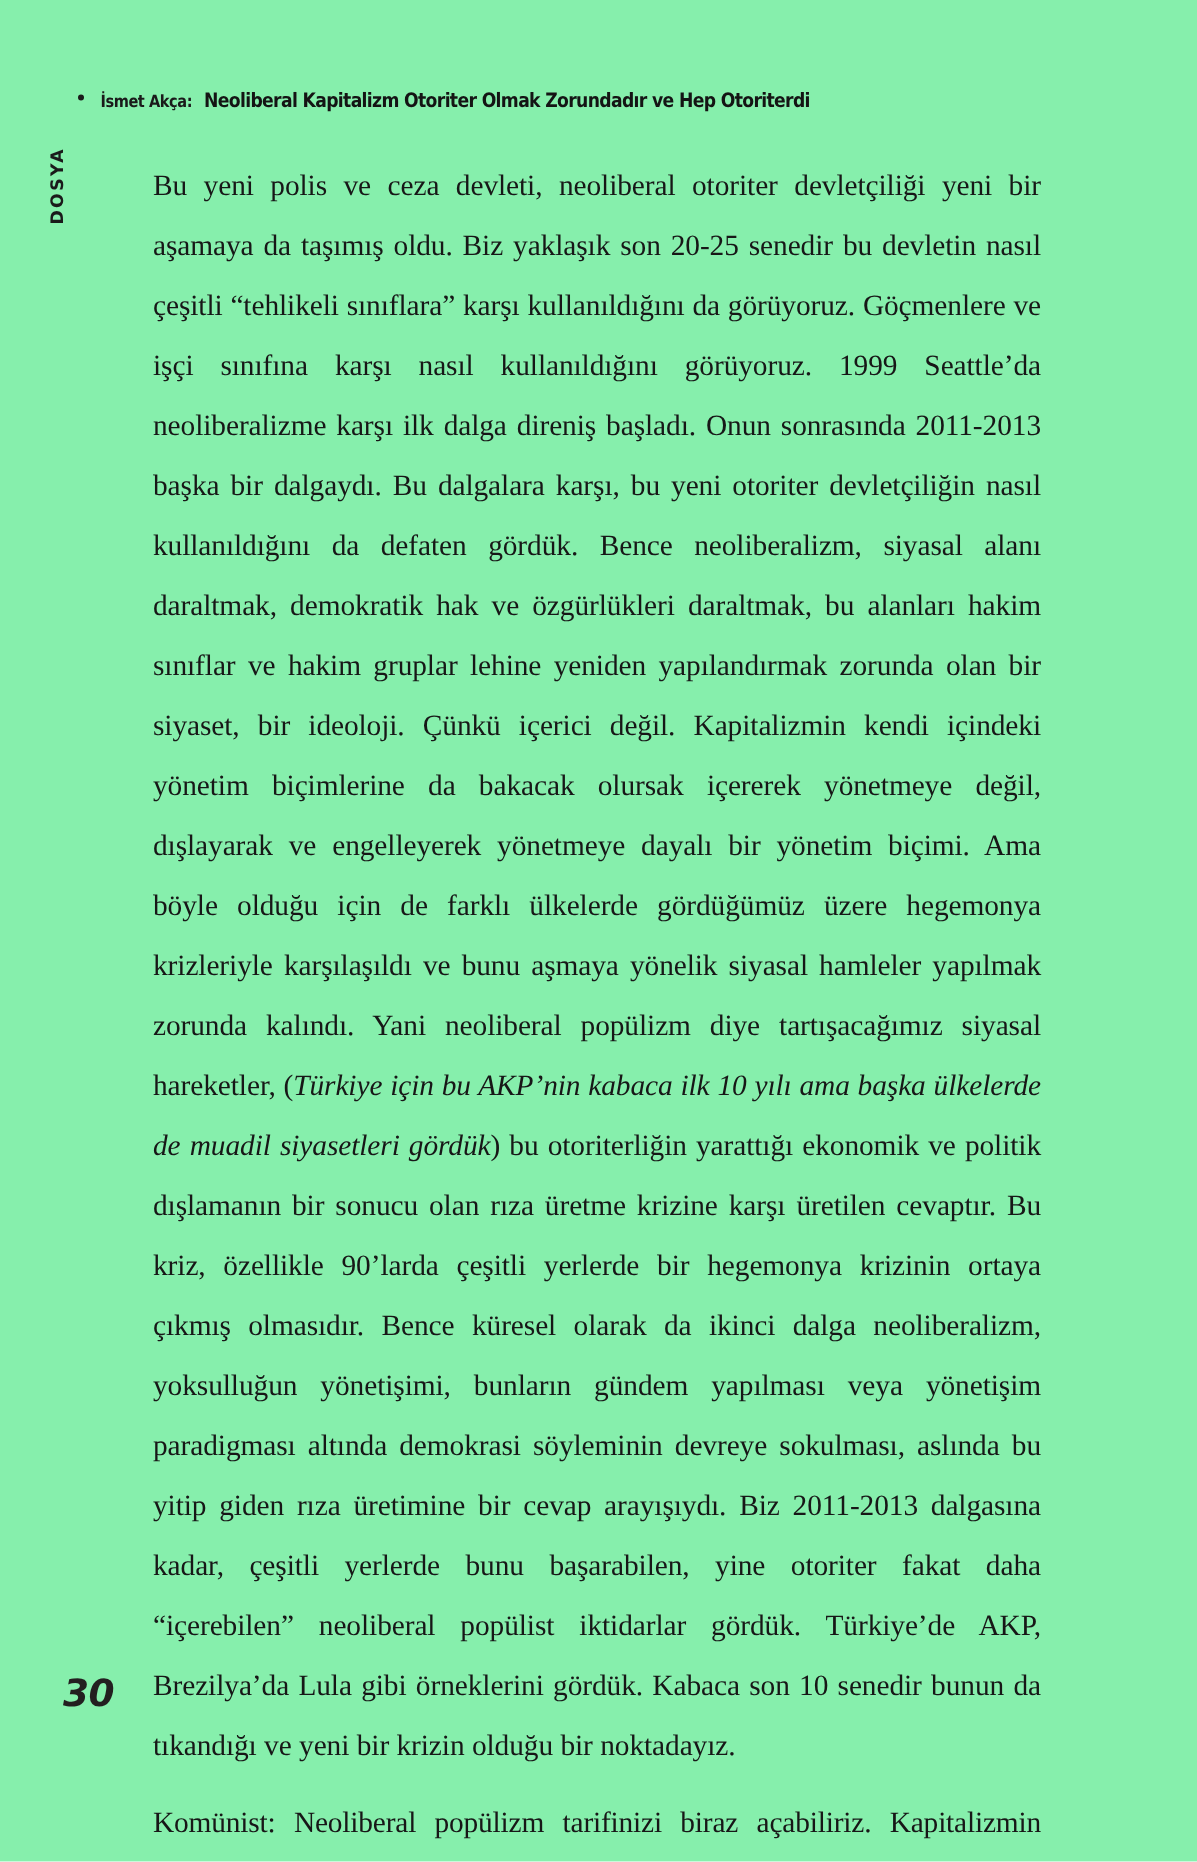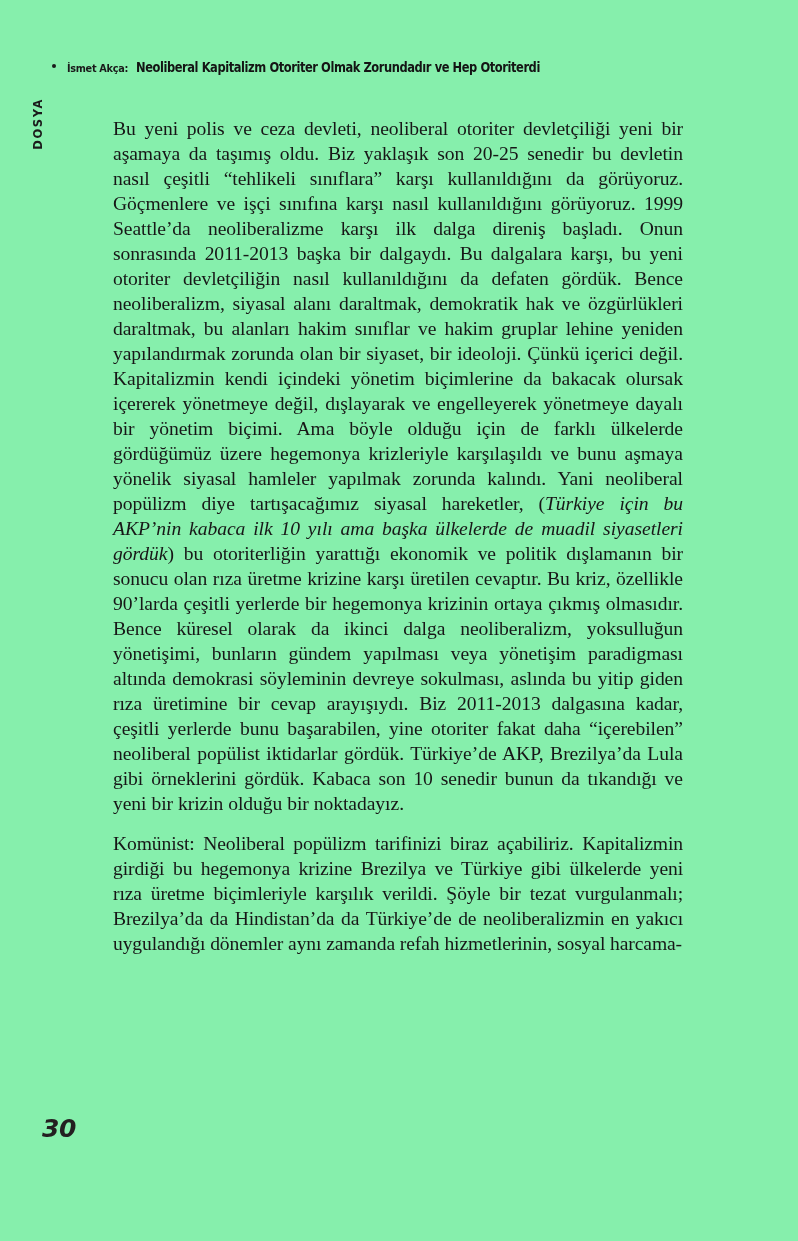--- a/index.html
+++ b/index.html
@@ -82,23 +82,23 @@
   }
 
   
   .text-column {
     position: absolute;
     left: 98px;
     top: 101px;
     width: 600px;
   }
   .body-par {
-    margin: 15px;
+    margin: 4px;
     font-size: 19.6px;
-    line-height: 25px;
+    line-height: 40px;
     text-align: justify;
     text-justify: inter-word;
     hyphens: none;
     letter-spacing: -0.06px;
     word-spacing: 0.1px;
   }
   .body-par + .body-par {
     margin-top: 11px;
   }
   .body-par.bold {

